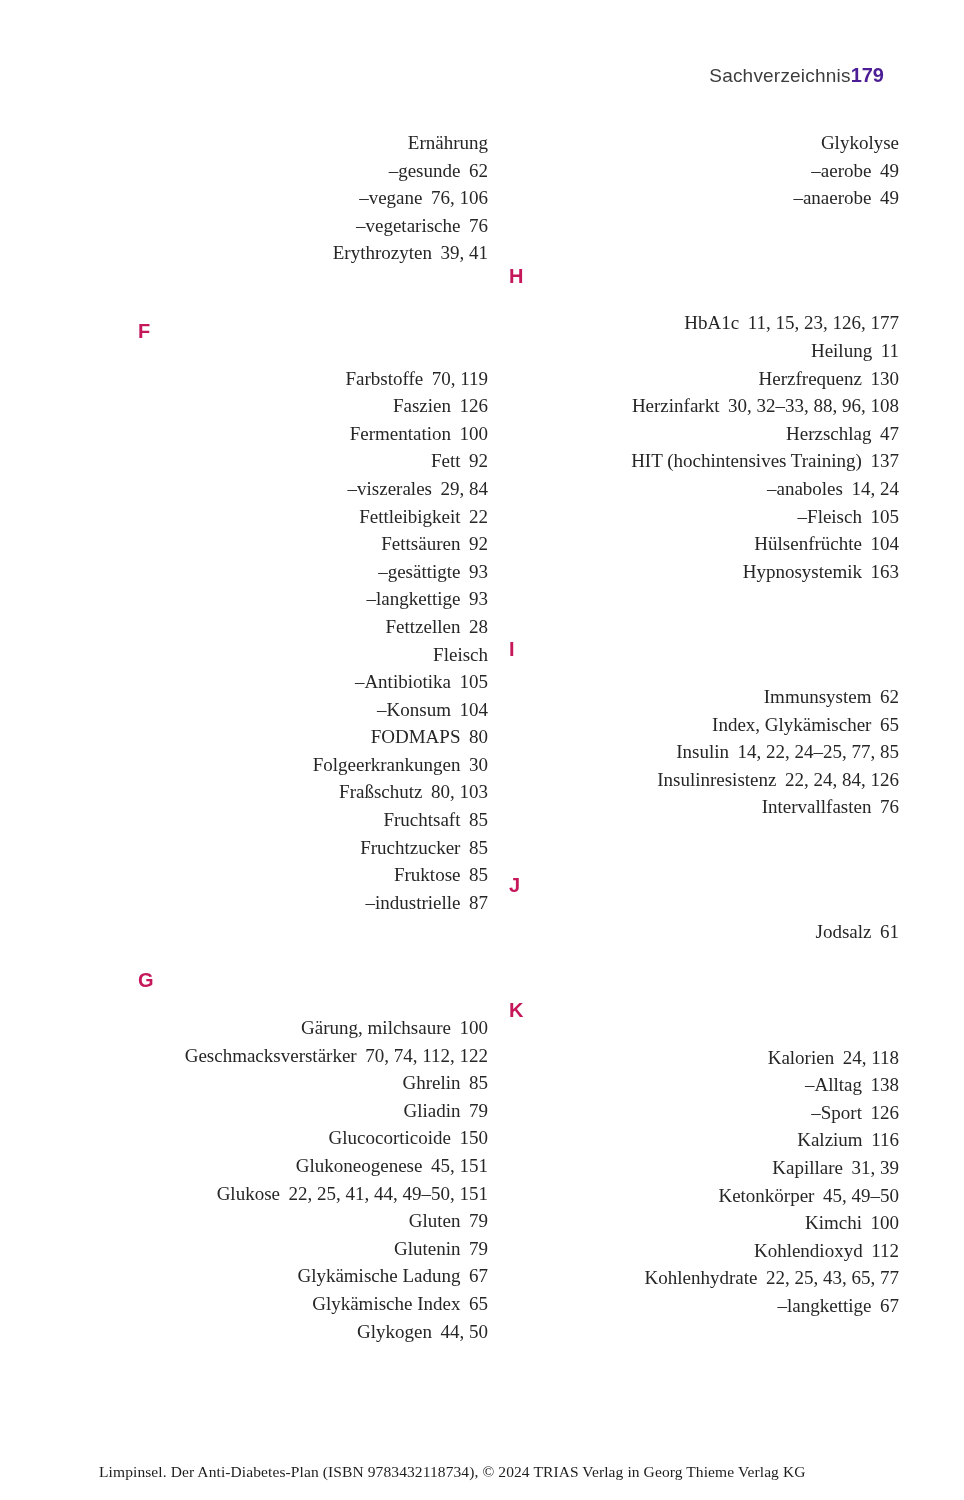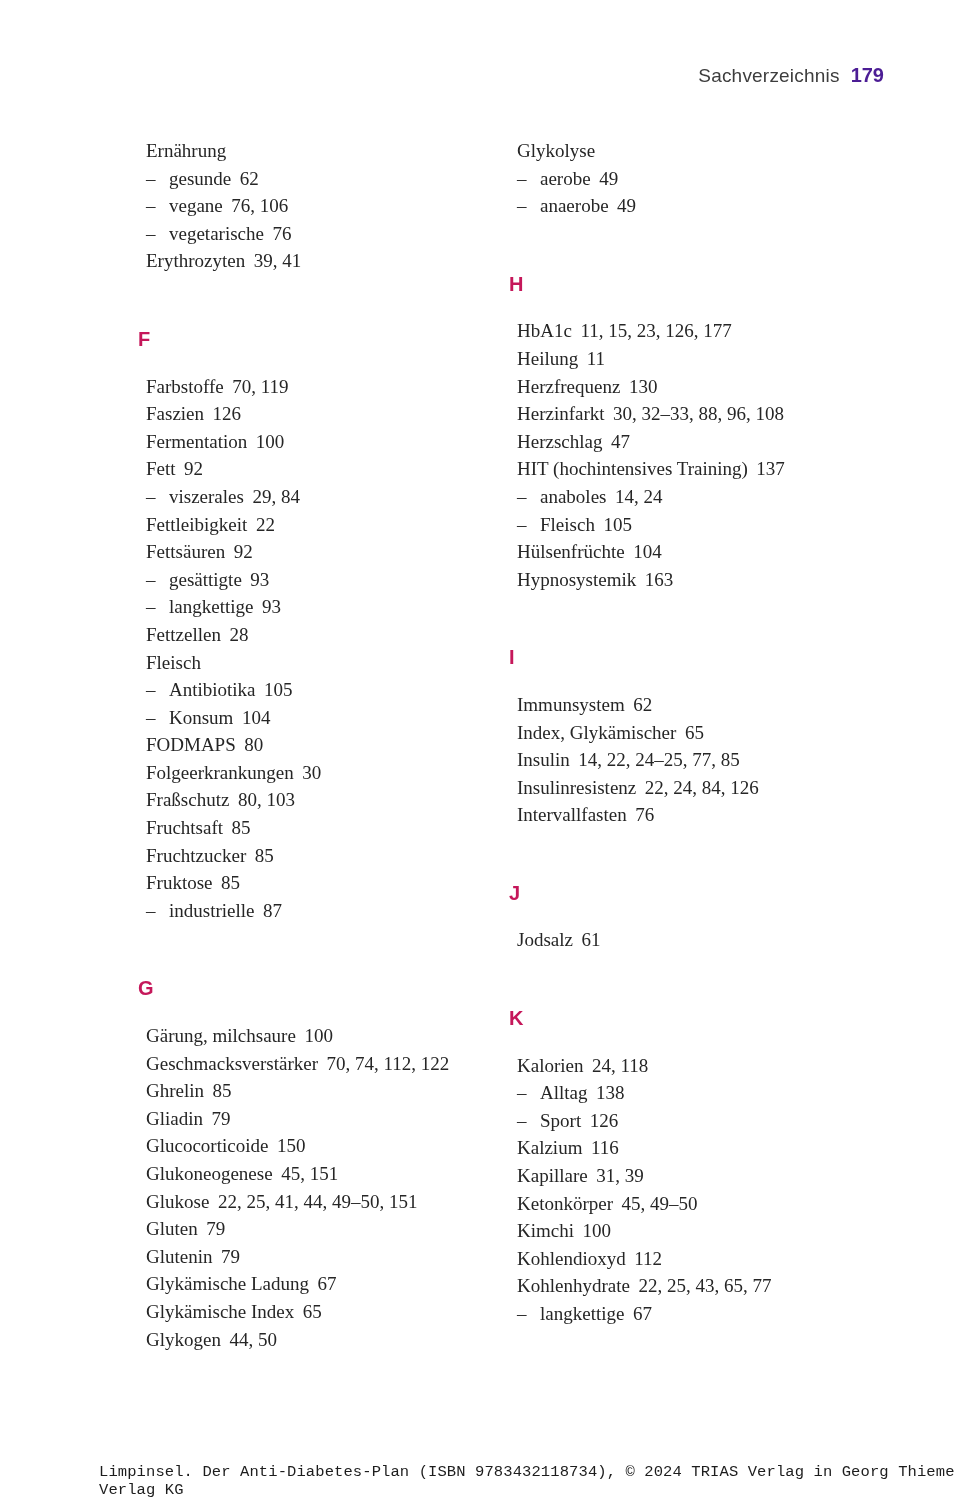--- a/index.html
+++ b/index.html
@@ -11,21 +11,21 @@
     color: #262626;
     position: relative;
     overflow: hidden;
   }
   .page { position: absolute; inset: 0; }
 
   
   .running-head {
     position: absolute;
     top: 64px; right: 80px;
-    display: flex; align-items: baseline; gap: 11px;
+    display: flex; align-items: baseline; 
     font-family: "Liberation Sans", sans-serif;
   }
   .running-head .title { font-size: 19px; color: #3d3d3d; letter-spacing: 0.2px; }
   .running-head .pagenum { font-size: 20px; font-weight: bold; color: #4c1d95; }
 
   
   .col {
     position: absolute; top: 129px;
     font-size: 19px; line-height: 27.6px;
   }
@@ -33,30 +33,30 @@
   .col-right { left: 509px; width: 390px; }
 
   .section-letter {
     font-family: "Liberation Sans", sans-serif;
     font-weight: bold;
     font-size: 20px;
     line-height: 27.6px;
     color: var(--accent, #C5175A);
     margin: 51px 0 19px 0;
   }
-  .entries { list-style: none; margin: 8px; padding: 0; }
+  .entries { list-style: none; margin: 0; padding: 0; text-align: right; }
   .entry { white-space: nowrap; }
   .entry .dash { display: inline-block; width: 23px; }
   .entry .pages { margin-left: 0.45em; }
 
   
   .footer {
     position: absolute;
     left: 99px; top: 1463px;
-    font-family: Liberation Mono, monospace;
+    font-family: Liberation Serif, serif;
     font-size: 15.5px;
     color: #1d1d1d;
     letter-spacing: 0.1px;
   }
 </style>
 </head>
 <body>
 
 <div class="page">
 

